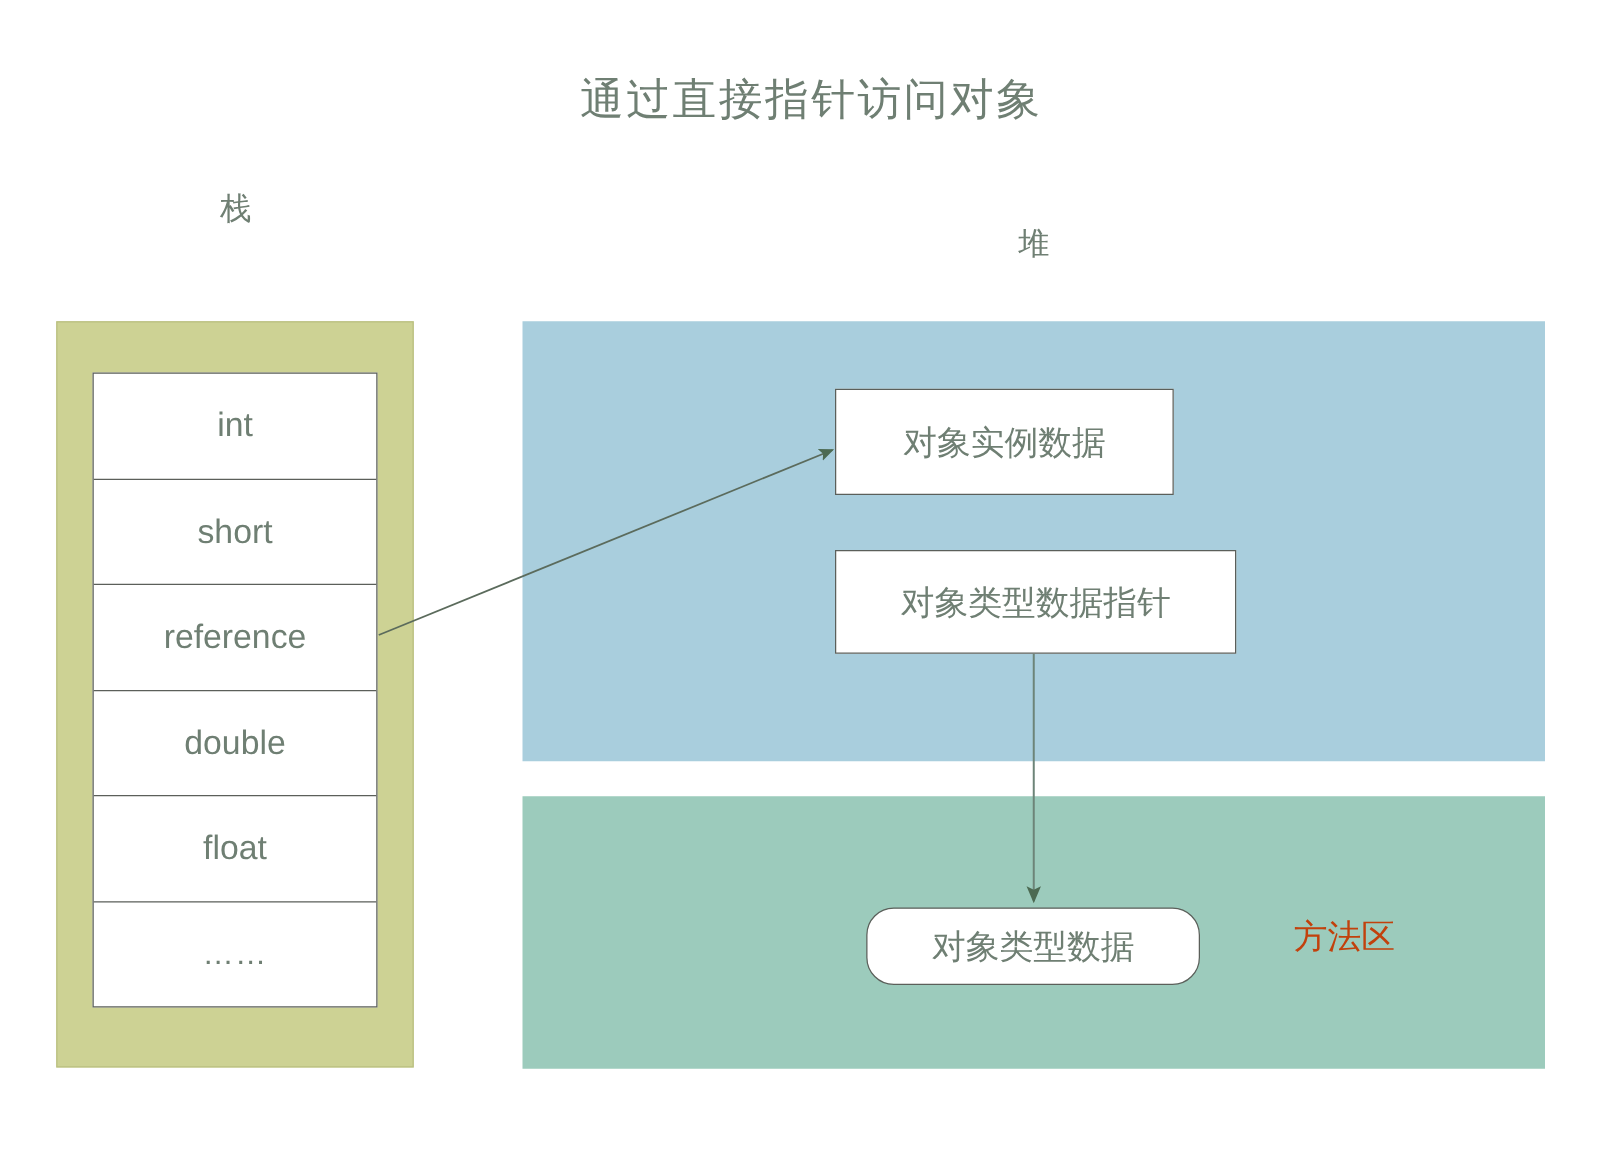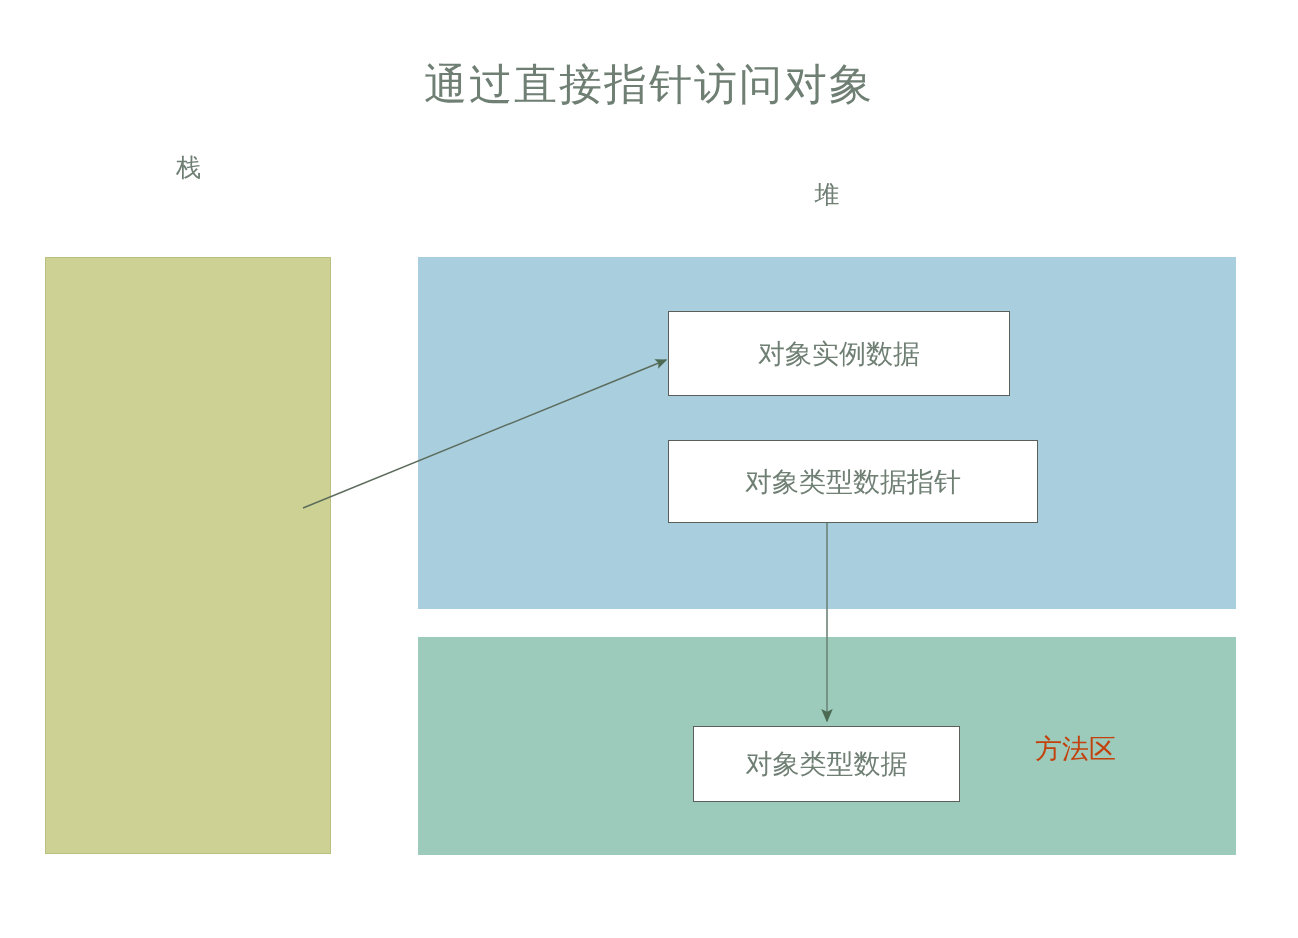--- a/index.html
+++ b/index.html
@@ -19,21 +19,21 @@
     overflow: hidden;
   }
 
   
   .title {
     position: absolute;
     left: 0;
     top: 56px;
     width: 1298px;
     text-align: center;
-    font-size: 43px;
+    font-size: 35px;
     font-weight: 400;
     letter-spacing: 2px;
     color: #6f7f73;
     white-space: nowrap;
   }
 
   
   .label-stack {
     position: absolute;
     left: 45px;
@@ -123,34 +123,35 @@
     display: flex;
     align-items: center;
     justify-content: center;
     font-size: 27px;
     color: #6f7f73;
     white-space: nowrap;
   }
   .box-instance {
     left: 668px;
     top: 311px;
-    width: 342px;
+    width: 271px;
     height: 85px;
   }
   .box-typeptr {
     left: 668px;
     top: 440px;
-    width: 370px;
+    width: 321px;
     height: 83px;
   }
   .box-typedata {
     left: 693px;
     top: 726px;
     width: 267px;
-    height: 76px;
+    height: 62px;
+    border-radius: 22px;
   }
 
   
   .method-caption {
     position: absolute;
     left: 1035px;
     top: 731px;
     font-size: 27px;
     color: #c2410c;
     white-space: nowrap;
@@ -174,20 +175,28 @@
   <div class="title">通过直接指针访问对象</div>
 
   <div class="label-stack">
     <div>栈</div>
   </div>
 
   <div class="label-heap">堆</div>
 
   <div class="stack-region"></div>
 
+  <div class="stack-table">
+    <div class="stack-row">int</div>
+    <div class="stack-row">short</div>
+    <div class="stack-row">reference</div>
+    <div class="stack-row">double</div>
+    <div class="stack-row">float</div>
+    <div class="stack-row ellipsis">……</div>
+  </div>
 
   <div class="heap-region"></div>
 
   <div class="method-region"></div>
 
   <div class="obj-box box-instance">对象实例数据</div>
   <div class="obj-box box-typeptr">对象类型数据指针</div>
 
   <div class="obj-box box-typedata">对象类型数据</div>
   <div class="method-caption">方法区</div>

